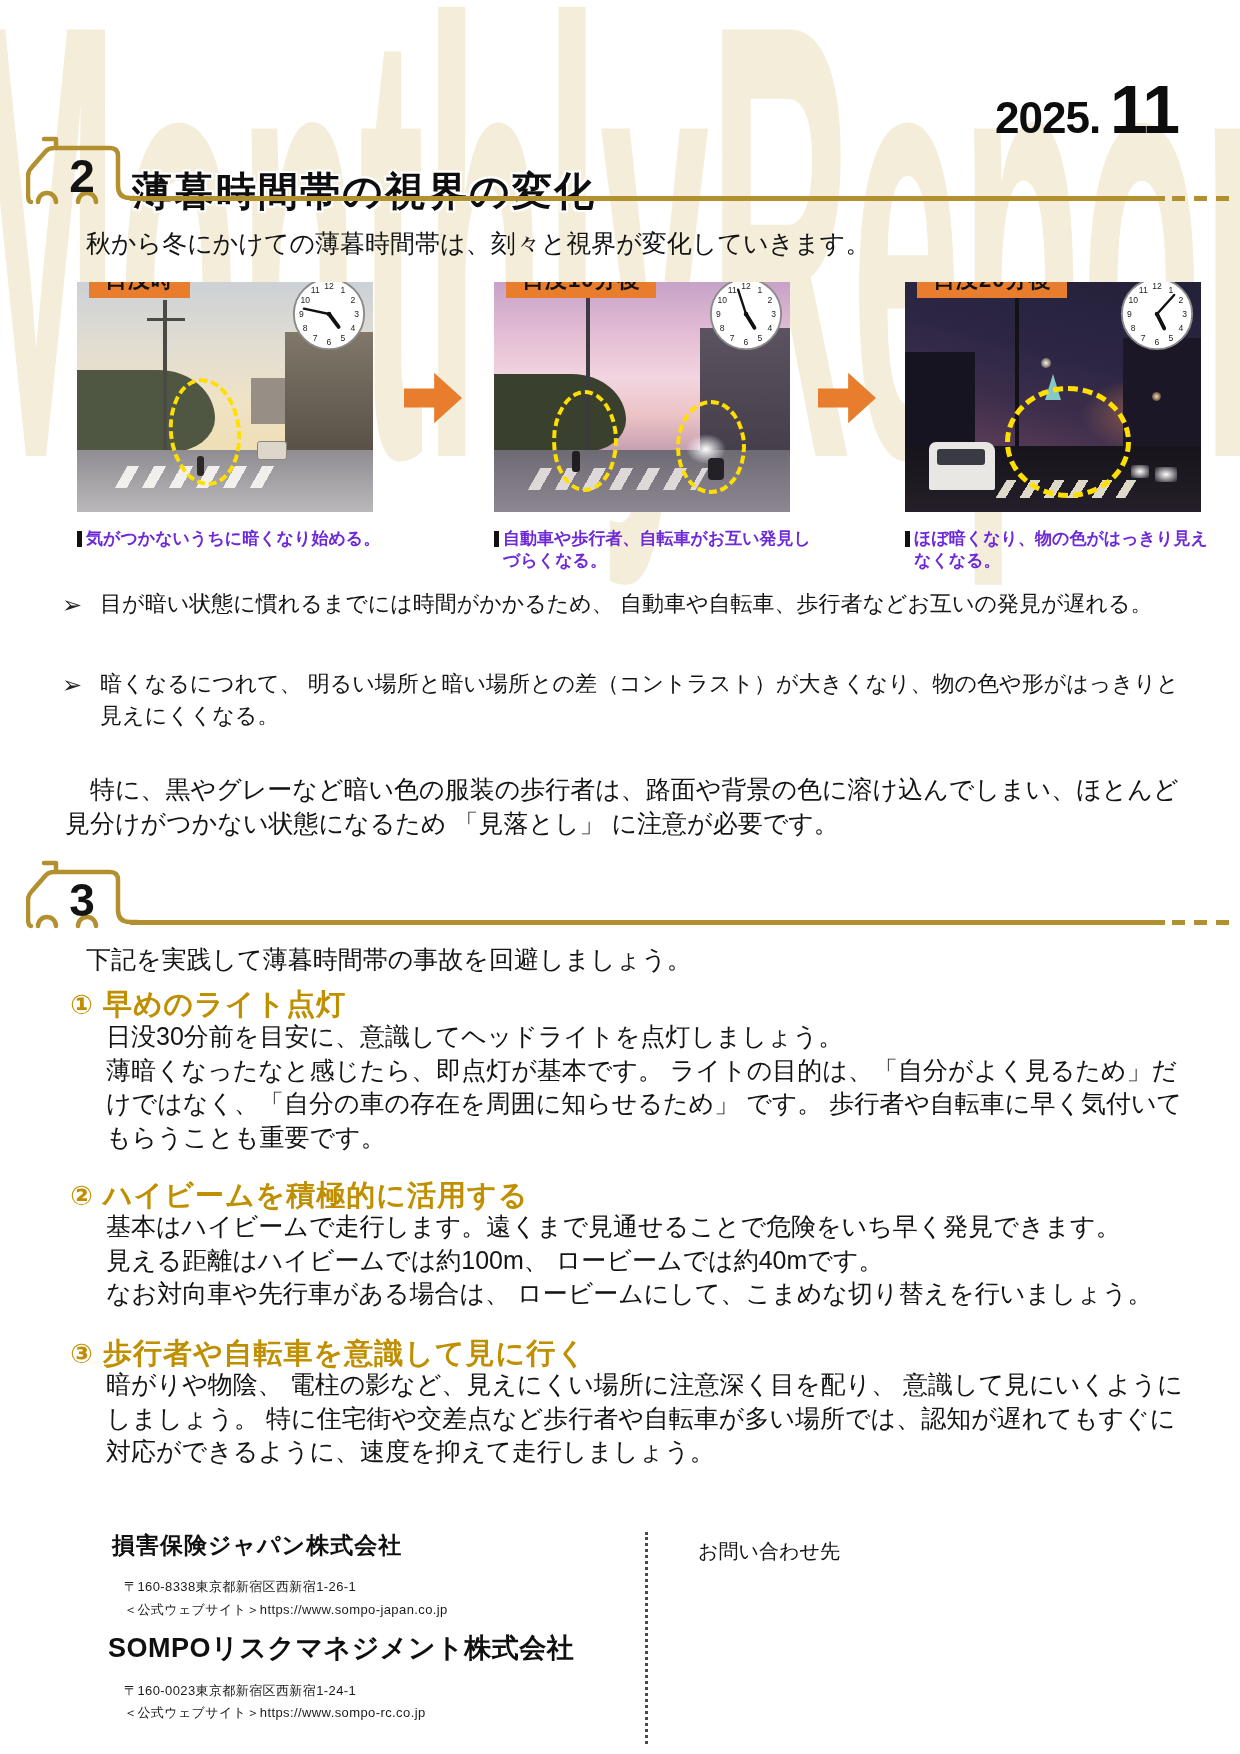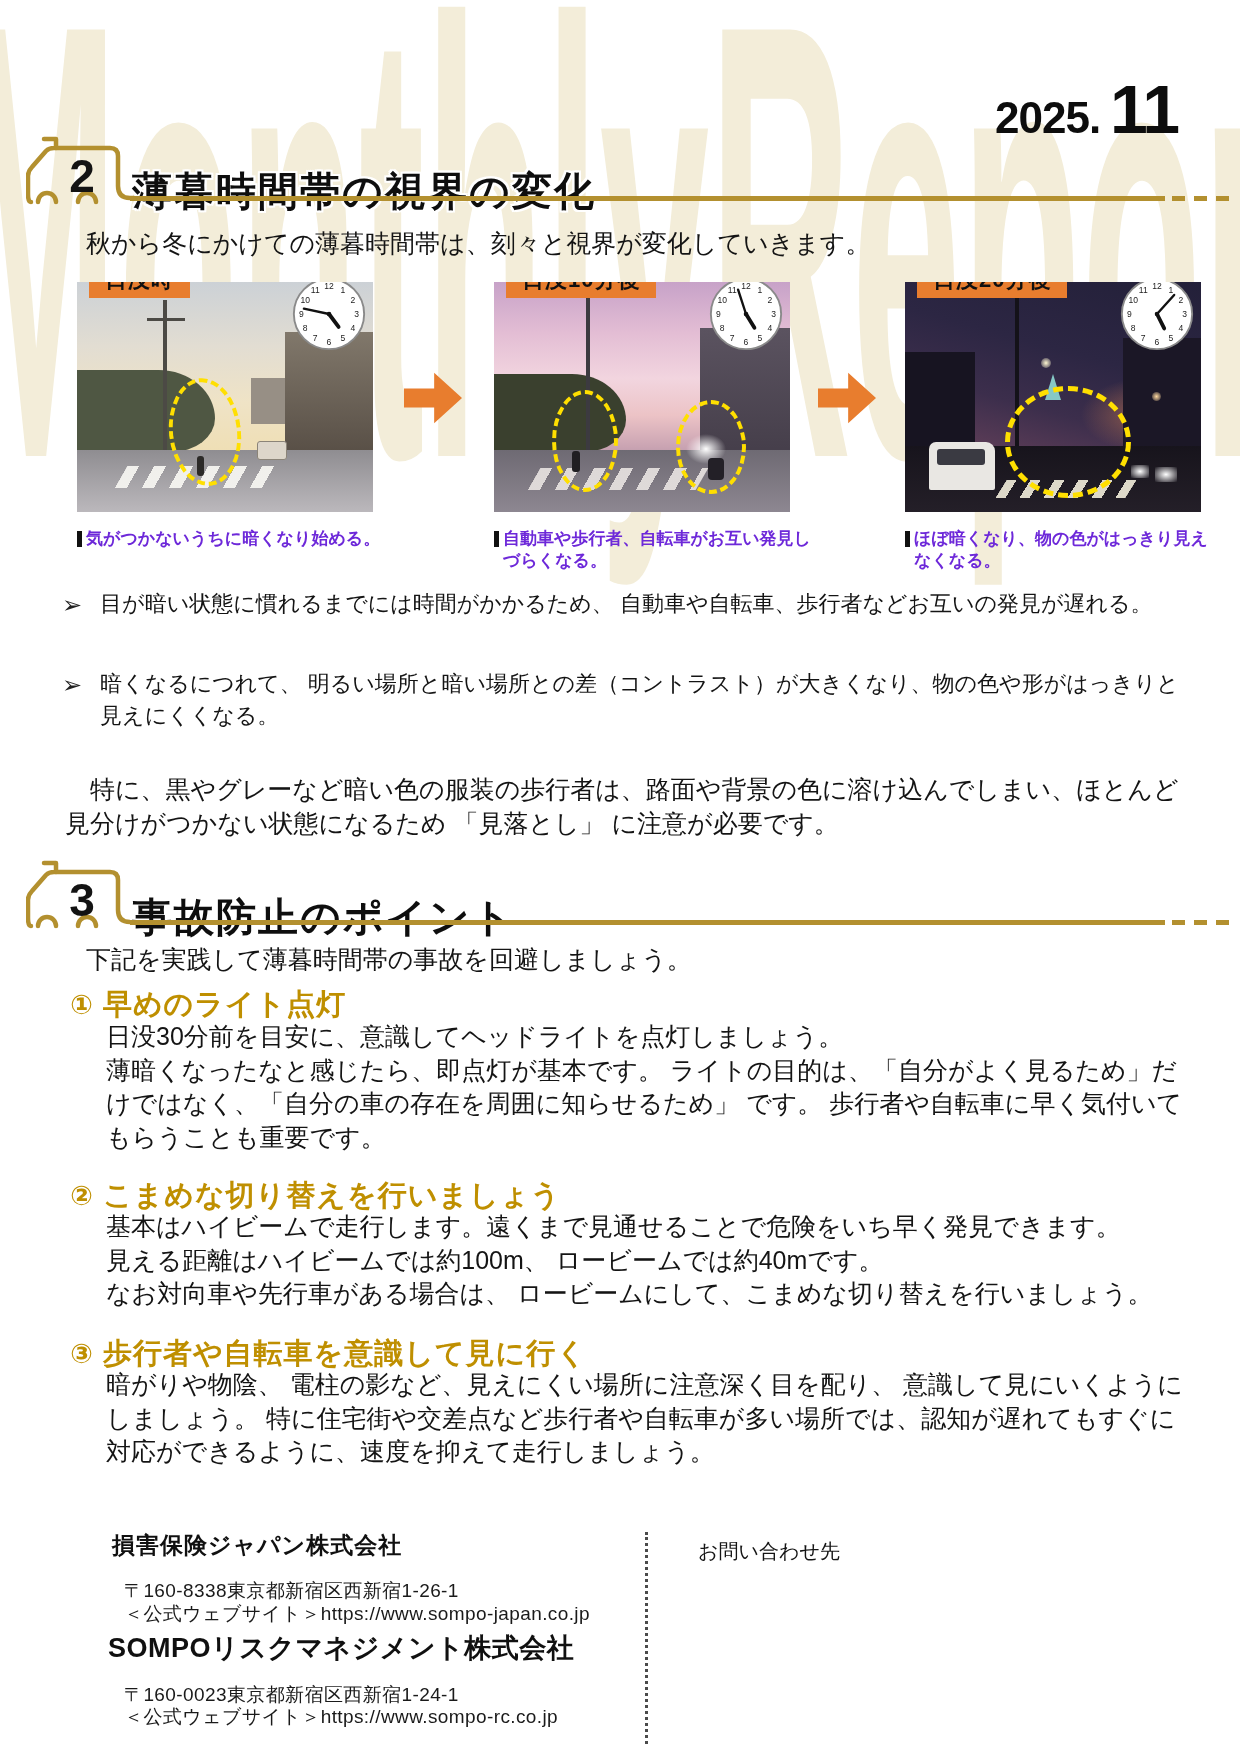--- a/index.html
+++ b/index.html
@@ -74,21 +74,21 @@
   .p3-tower{left:140px;top:92px;width:16px;height:26px;background:#8fd9d4;clip-path:polygon(50% 0,100% 100%,0 100%);opacity:.9;}
   .p3-lamp1{left:136px;top:76px;width:10px;height:10px;border-radius:50%;background:radial-gradient(#fff8d2,rgba(255,248,210,0));}
   .p3-lamp2{right:40px;top:110px;width:9px;height:9px;border-radius:50%;background:radial-gradient(#ffd9a0,rgba(255,217,160,0));}
   .p3-hl1{right:52px;bottom:34px;width:18px;height:13px;background:radial-gradient(#fff,rgba(255,255,220,0));}
   .p3-hl2{right:24px;bottom:30px;width:22px;height:15px;background:radial-gradient(#fff,rgba(255,255,220,0));}
   .p3-cross{left:96px;bottom:14px;width:130px;height:18px;transform:skewX(-32deg);
     background:repeating-linear-gradient(90deg,rgba(255,250,230,.85) 0 10px,transparent 10px 24px);}
   
   .f-name1{font-size:23px;font-weight:bold;color:#101010;letter-spacing:1px;z-index:2;}
   .f-name2{font-size:27px;font-weight:bold;color:#101010;letter-spacing:0.5px;z-index:2;}
-  .f-line{font-size:19px;color:#1a1a1a;letter-spacing:0.4px;z-index:2;}
+  .f-line{font-size:13px;color:#1a1a1a;letter-spacing:0.4px;z-index:2;}
   .f-note{font-size:16px;color:#1a1a1a;letter-spacing:1px;z-index:2;margin-top:32px;}
   .f-sep{width:0;height:212px;border-left:3px dotted #4a4a4a;z-index:2;}
   .f-contact{font-size:20px;color:#141414;z-index:2;}
 </style>
 </head>
 <body>
 
 <div class="page">
 
   <svg class="bg-title-svg" width="1345" height="700" aria-hidden="true">
@@ -250,36 +250,35 @@
 
   <div class="abs para" style="left:65px;top:772px;width:1130px;">　特に、黒やグレーなど暗い色の服装の歩行者は、路面や背景の色に溶け込んでしまい、ほとんど見分けがつかない状態になるため 「見落とし」 に注意が必要です。</div>
 
   <svg class="abs truck" style="left:26px;top:860px;" width="112" height="74" viewBox="0 0 112 74">
     <path d="M5,66 Q2,66 2,58 L2,40 Q2,35 6,31 L20,15 Q23,12 28,12 L30,12 L30,3 L18,3"></path>
     <path d="M30,12 L84,12 Q92,12 92,20 L92,50 Q92,62 104,62 L112,62"></path>
     <path d="M12,66 A9,9 0 0 1 30,66"></path>
     <path d="M52,66 A9,9 0 0 1 70,66"></path>
     <text x="56" y="56" font-size="46" text-anchor="middle">3</text>
   </svg>
-  <div class="abs sec-title" style="left:132px;top:866px;">事故防止のポイント</div>
   <div class="abs rule" style="left:130px;top:920px;width:1035px;"></div>
   <div class="abs rule-dash" style="left:1172px;top:920px;"></div>
 
   <div class="abs para" style="left:86px;top:942px;width:1100px;">下記を実践して薄暮時間帯の事故を回避しましょう。</div>
 
   <div class="abs point-head" style="left:70px;top:985px;">
     <span class="point-num">①</span>
     <span class="point-title">早めのライト点灯</span>
   </div>
   <div class="abs point-body" style="left:106px;top:1020px;width:1080px;">日没30分前を目安に、意識してヘッドライトを点灯しましょう。
 薄暗くなったなと感じたら、即点灯が基本です。 ライトの目的は、「自分がよく見るため」だけではなく、「自分の車の存在を周囲に知らせるため」 です。 歩行者や自転車に早く気付いてもらうことも重要です。</div>
 
   <div class="abs point-head" style="left:70px;top:1176px;">
     <span class="point-num">②</span>
-    <span class="point-title">こまめな切り替えを行いましょう</span>
+    <span class="point-title">ハイビームを積極的に活用する</span>
   </div>
   <div class="abs point-body" style="left:106px;top:1210px;width:1085px;">基本はハイビームで走行します。遠くまで見通せることで危険をいち早く発見できます。
 見える距離はハイビームでは約100m、 ロービームでは約40mです。
 なお対向車や先行車がある場合は、 ロービームにして、こまめな切り替えを行いましょう。</div>
 
   <div class="abs point-head" style="left:70px;top:1334px;">
     <span class="point-num">③</span>
     <span class="point-title">歩行者や自転車を意識して見に行く</span>
   </div>
   <div class="abs f-name1" style="left:112px;top:1530px;">損害保険ジャパン株式会社</div>

